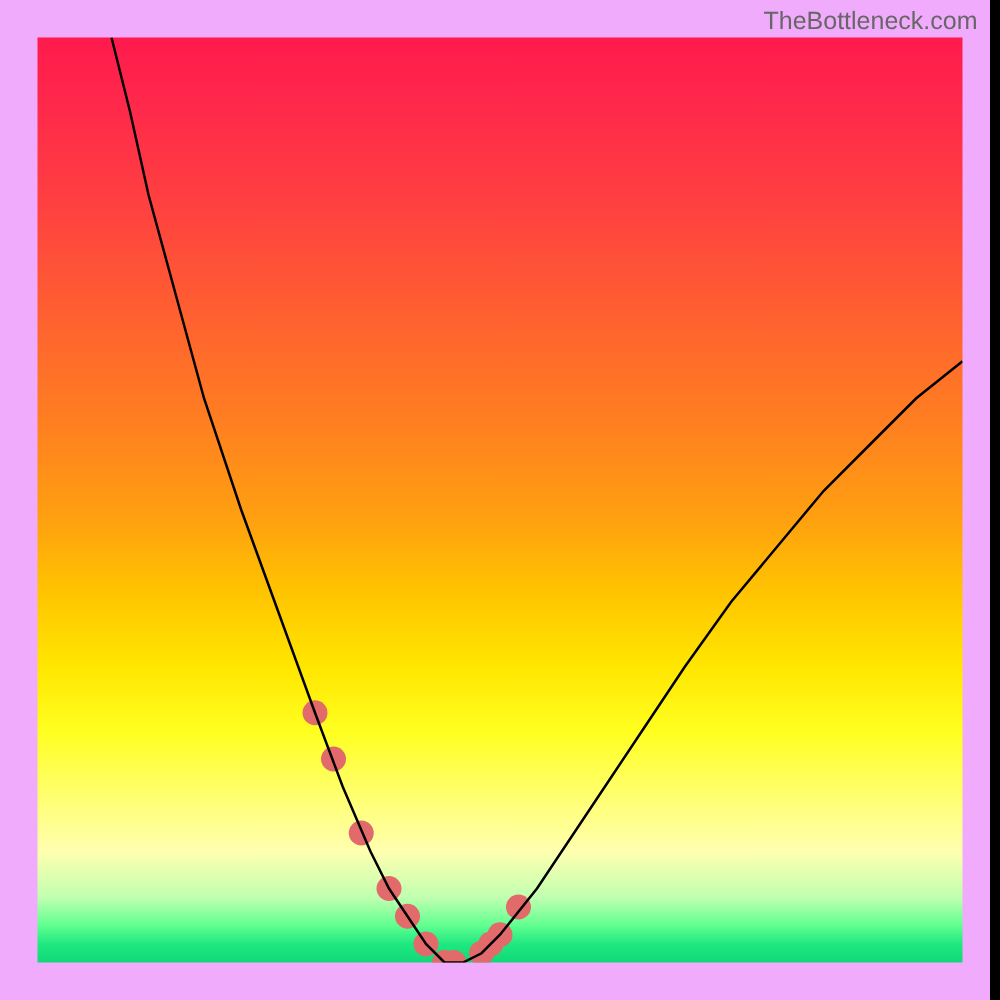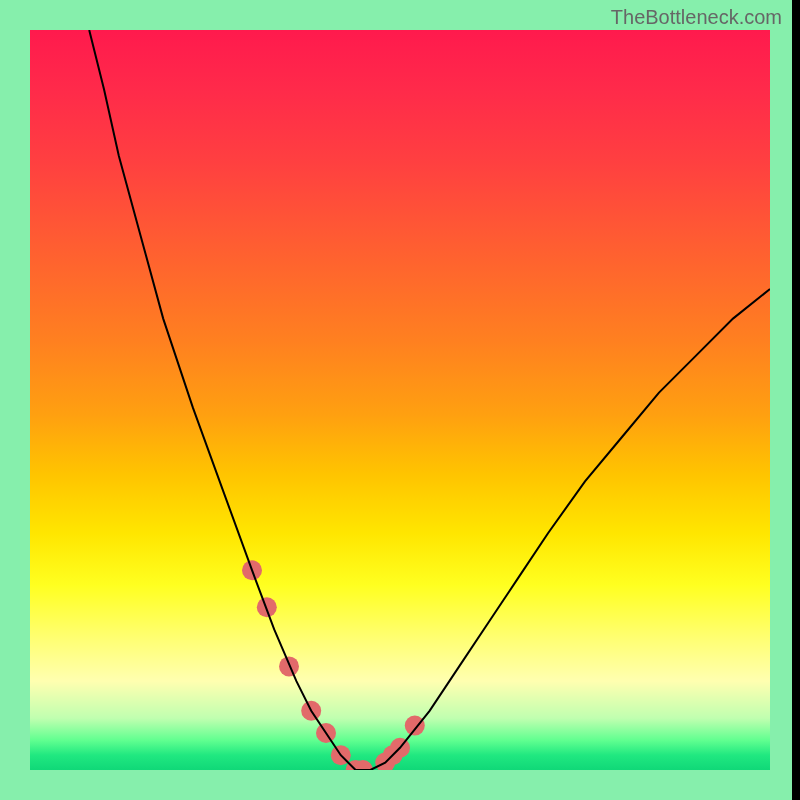--- a/index.html
+++ b/index.html
@@ -8,21 +8,21 @@
     width: 800px;
     height: 800px;
     overflow: hidden;
     font-family: Arial, sans-serif;
     background: #000;
   }
   .chart-container {
     position: relative;
     width: 792px;
     height: 800px;
-    background: #86efac;
+    background: #f0abfc;
   }
   .watermark {
     position: absolute;
     top: 6px;
     right: 10px;
     color: #666;
     font-size: 20px;
     font-weight: 500;
     z-index: 10;
   }

